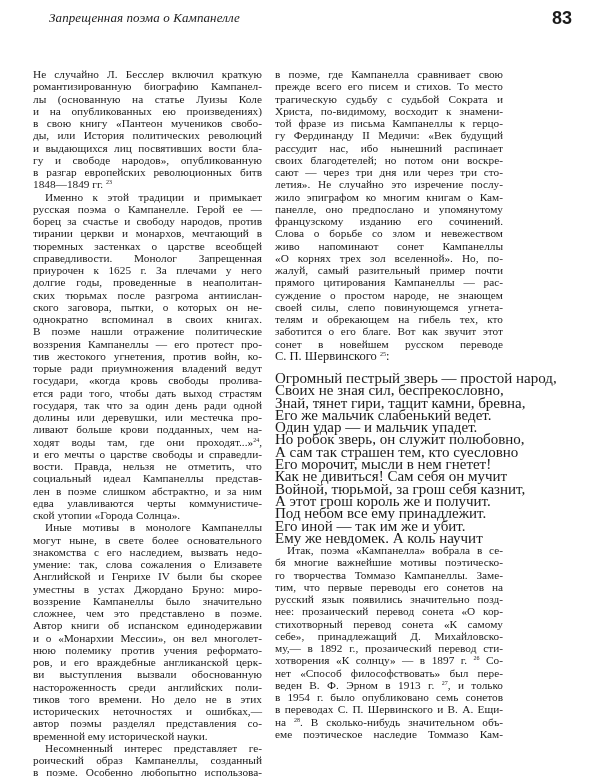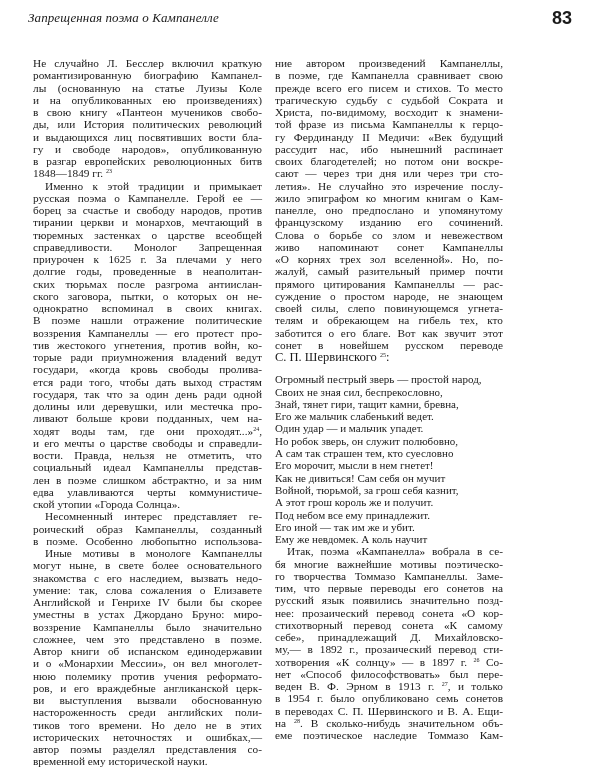--- a/index.html
+++ b/index.html
@@ -1,30 +1,30 @@
 <!DOCTYPE html>
 <html><head>
 <meta charset="utf-8">
 <style>
   html, body { margin: 0; padding: 0; background: #ffffff; }
   body { width: 600px; height: 777px; position: relative; overflow: hidden;
          font-family: "Liberation Serif", "DejaVu Serif", serif; color: #1a1a1a; }
-  .running-head { position: absolute; top: 10px; left: 28px; font-style: italic;
+  .running-head { position: absolute; top: 10px; left: 49px; font-style: italic;
          font-size: 13px; letter-spacing: 0.1px; text-align: center; }
   .page-number { position: absolute; top: 8px; left: 552px; font-weight: bold;
          font-family: "Liberation Sans", "DejaVu Sans", sans-serif; font-size: 18px; }
-  .column { position: absolute; top: 57px; width: 229px; font-size: 11.3px;
+  .column { position: absolute; top: 68px; width: 229px; font-size: 11.3px;
          line-height: 12.25px; text-align: justify; }
   .col-left { left: 33px; }
   .col-right { left: 275px; width: 228px; }
   .column p { margin: 0; text-indent: 0; }
   .line { display: block; text-align: justify; text-align-last: justify; white-space: nowrap; }
   .line.last { text-align-last: left; }
   sup { font-size: 6px; vertical-align: 4px; line-height: 0; }
-  .poem { margin: 10px 0 0 0; font-size: 11px; line-height: 12.3px; }
+  .poem { margin: 10px 0 0 0; font-size: 15px; line-height: 12.3px; }
   .poem .verse { display: block; white-space: nowrap; }
   .after-poem { margin-top: 24px; }
 </style>
 </head>
 <body>
 
 <div class="running-head">Запрещенная поэма о Кампанелле</div>
 <div class="page-number">83</div>
 
 <div class="column col-left">
@@ -63,49 +63,48 @@
     <span class="line">ливают больше крови подданных, чем на-</span>
     <span class="line"><span>ходят воды там, где они проходят...»</span><sup>24</sup><span>,</span></span>
     <span class="line">и его мечты о царстве свободы и справедли-</span>
     <span class="line">вости. Правда, нельзя не отметить, что</span>
     <span class="line">социальный идеал Кампанеллы представ-</span>
     <span class="line">лен в поэме слишком абстрактно, и за ним</span>
     <span class="line">едва улавливаются черты коммунистиче-</span>
     <span class="line last">ской утопии «Города Солнца».</span>
   </p>
   <p>
-    <span class="line" style="padding-left:12px;box-sizing:border-box">Несомненный интерес представляет ге-</span>
-    <span class="line">роический образ Кампанеллы, созданный</span>
-    <span class="line">в поэме. Особенно любопытно использова-</span>
-  </p>
-  <p>
     <span class="line" style="padding-left:12px;box-sizing:border-box">Иные мотивы в монологе Кампанеллы</span>
     <span class="line">могут ныне, в свете более основательного</span>
     <span class="line">знакомства с его наследием, вызвать недо-</span>
     <span class="line">умение: так, слова сожаления о Елизавете</span>
     <span class="line">Английской и Генрихе IV были бы скорее</span>
     <span class="line">уместны в устах Джордано Бруно: миро-</span>
     <span class="line">воззрение Кампанеллы было значительно</span>
     <span class="line">сложнее, чем это представлено в поэме.</span>
     <span class="line">Автор книги об испанском единодержавии</span>
     <span class="line">и о «Монархии Мессии», он вел многолет-</span>
     <span class="line">нюю полемику против учения реформато-</span>
     <span class="line">ров, и его враждебные англиканской церк-</span>
     <span class="line">ви выступления вызвали обоснованную</span>
     <span class="line">настороженность среди английских поли-</span>
     <span class="line">тиков того времени. Но дело не в этих</span>
     <span class="line">исторических неточностях и ошибках,—</span>
     <span class="line">автор поэмы разделял представления со-</span>
     <span class="line last">временной ему исторической науки.</span>
   </p>
+  <p>
+    <span class="line" style="padding-left:12px;box-sizing:border-box">Несомненный интерес представляет ге-</span>
+    <span class="line">роический образ Кампанеллы, созданный</span>
+    <span class="line">в поэме. Особенно любопытно использова-</span>
+  </p>
 </div>
 
 <div class="column col-right">
   <p>
-    <span class="line">ние автором произведений Кампанеллы,</span>
     <span class="line">в поэме, где Кампанелла сравнивает свою</span>
     <span class="line">прежде всего его писем и стихов. То место</span>
     <span class="line">трагическую судьбу с судьбой Сократа и</span>
     <span class="line">Христа, по-видимому, восходит к знамени-</span>
     <span class="line">той фразе из письма Кампанеллы к герцо-</span>
     <span class="line">гу Фердинанду II Медичи: «Век будущий</span>
     <span class="line">рассудит нас, ибо нынешний распинает</span>
     <span class="line">своих благодетелей; но потом они воскре-</span>
     <span class="line">сают — через три дня или через три сто-</span>
     <span class="line">летия». Не случайно это изречение послу-</span>

